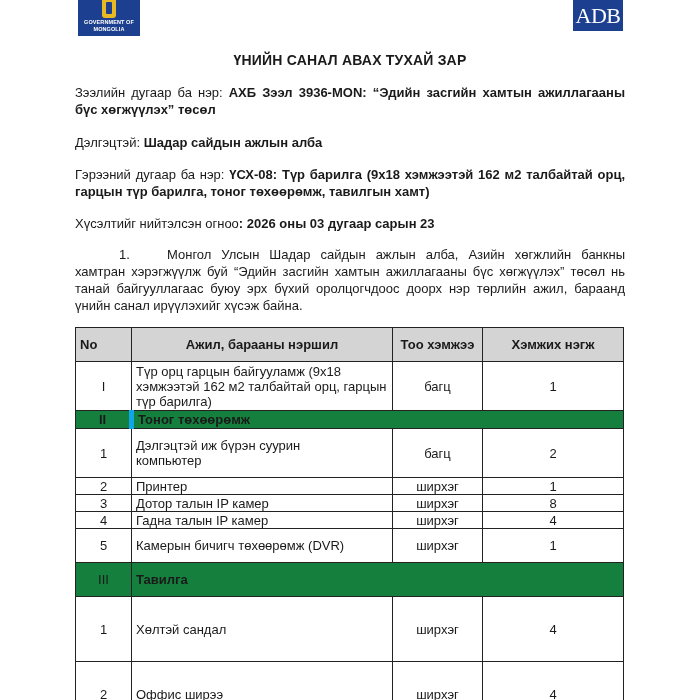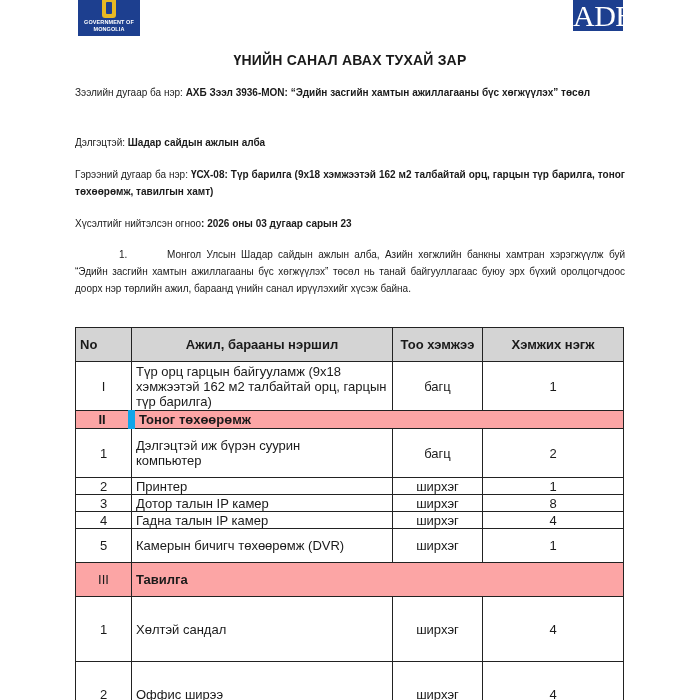--- a/index.html
+++ b/index.html
@@ -6,39 +6,39 @@
   body { width:700px; height:700px; overflow:hidden; position:relative;
          font-family:"Liberation Sans", sans-serif; color:#1a1a1a; }
   .logo-mn { position:absolute; left:78px; top:0; width:62px; height:36px; background:#1d3f8f; }
   .logo-mn .emblem { position:absolute; left:24px; top:0; width:14px; height:18px;
                      background:#e8b923; border-radius:0 0 3px 3px; }
   .logo-mn .emblem:after { content:""; position:absolute; left:4px; top:2px; width:6px; height:12px;
                      background:#1d3f8f; border-radius:1px; }
   .logo-mn .txt { position:absolute; left:0; right:0; top:19px; color:#fff; font-size:5.5px;
                   font-weight:bold; line-height:6.5px; text-align:center; letter-spacing:0.1px; }
   .logo-adb { position:absolute; left:573px; top:0; width:50px; height:31px; background:#1d3f8f;
-              color:#fff; font-family:"Liberation Serif", serif; font-size:30px; line-height:31px;
+              color:#fff; font-family:"Liberation Serif", serif; font-size:22px; line-height:31px;
               text-align:center; letter-spacing:-0.5px; }
   .title { position:absolute; left:0; width:700px; top:52px; text-align:center; font-weight:bold;
            font-size:14px; letter-spacing:0.2px; }
-  .para { position:absolute; left:75px; width:550px; font-size:10px; line-height:17px; text-align:justify; }
+  .para { position:absolute; left:75px; width:550px; font-size:13px; line-height:17px; text-align:justify; }
   .para b { font-weight:bold; }
   .p1 { top:84px; text-align-last:left; }
   .p2 { top:134px; }
   .p3 { top:166px; }
   .p4 { top:215px; }
   .p5 { top:246px; text-align-last:left; }
   .p5 .num { display:inline-block; padding-left:44px; width:48px; }
   table.grid { position:absolute; left:75px; top:327px; width:548px; border-collapse:collapse;
                font-size:13px; table-layout:fixed; }
   table.grid td, table.grid th { border:1px solid #222; padding:0 4px; vertical-align:middle; line-height:15px; }
   table.grid th { background:#d4d4d4; font-weight:bold; }
   table.grid th.no { text-align:left; }
   td.c { text-align:center; }
-  tr.section td { background:#fca5a5; font-weight:bold; }
+  tr.section td { background:#15803d; font-weight:bold; }
 </style>
 </head>
 <body>
 
 <div class="logo-mn">
   <div class="emblem"></div>
   <div class="txt">
     <div>GOVERNMENT OF</div>
     <div>MONGOLIA</div>
   </div>
@@ -72,21 +72,21 @@
     <th>Хэмжих нэгж</th>
   </tr>
   <tr style="height:49px">
     <td class="c">I</td>
     <td>Түр орц гарцын байгууламж (9x18 хэмжээтэй 162 м2 талбайтай орц, гарцын түр барилга)</td>
     <td class="c">багц</td>
     <td class="c">1</td>
   </tr>
   <tr class="section" style="height:18px">
     <td class="c">II</td>
-    <td colspan="3" style="border-left:7px solid #0ea5e9">Тоног төхөөрөмж</td>
+    <td colspan="3" style="border-left:5px solid #0ea5e9">Тоног төхөөрөмж</td>
   </tr>
   <tr style="height:49px">
     <td class="c">1</td>
     <td style="padding-right:90px">Дэлгэцтэй иж бүрэн суурин компьютер</td>
     <td class="c">багц</td>
     <td class="c">2</td>
   </tr>
   <tr style="height:17px">
     <td class="c">2</td>
     <td>Принтер</td>

